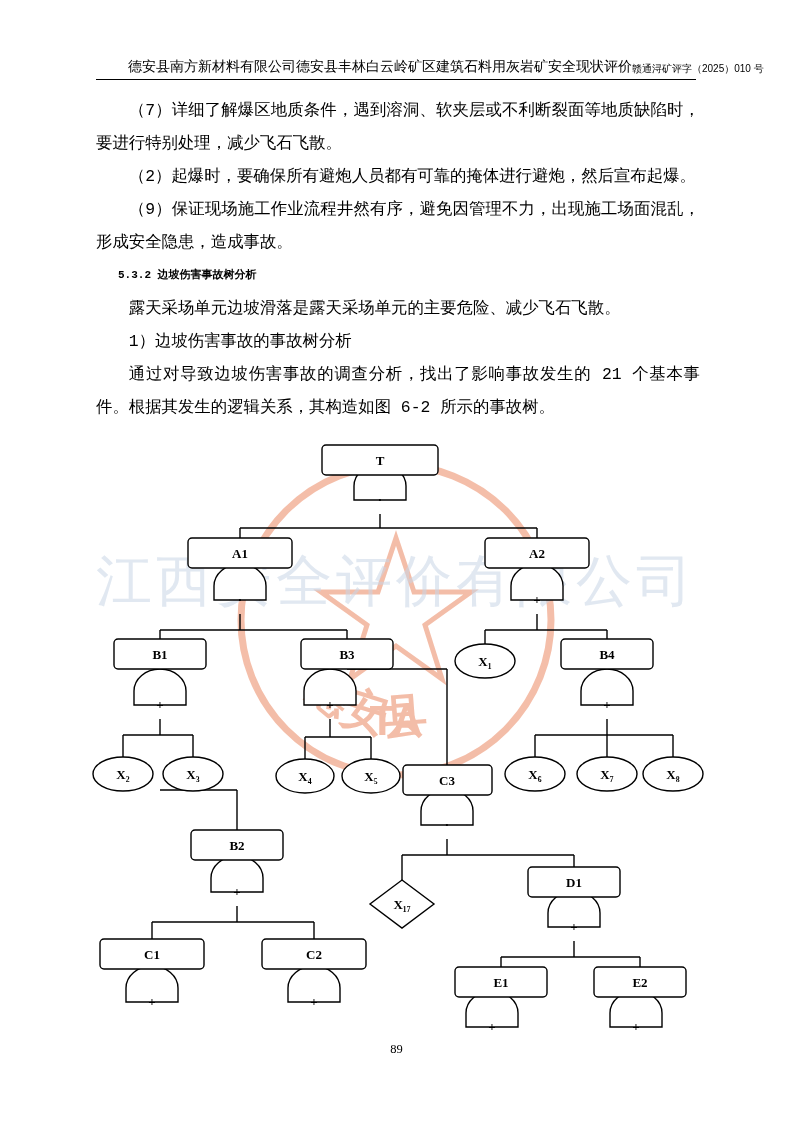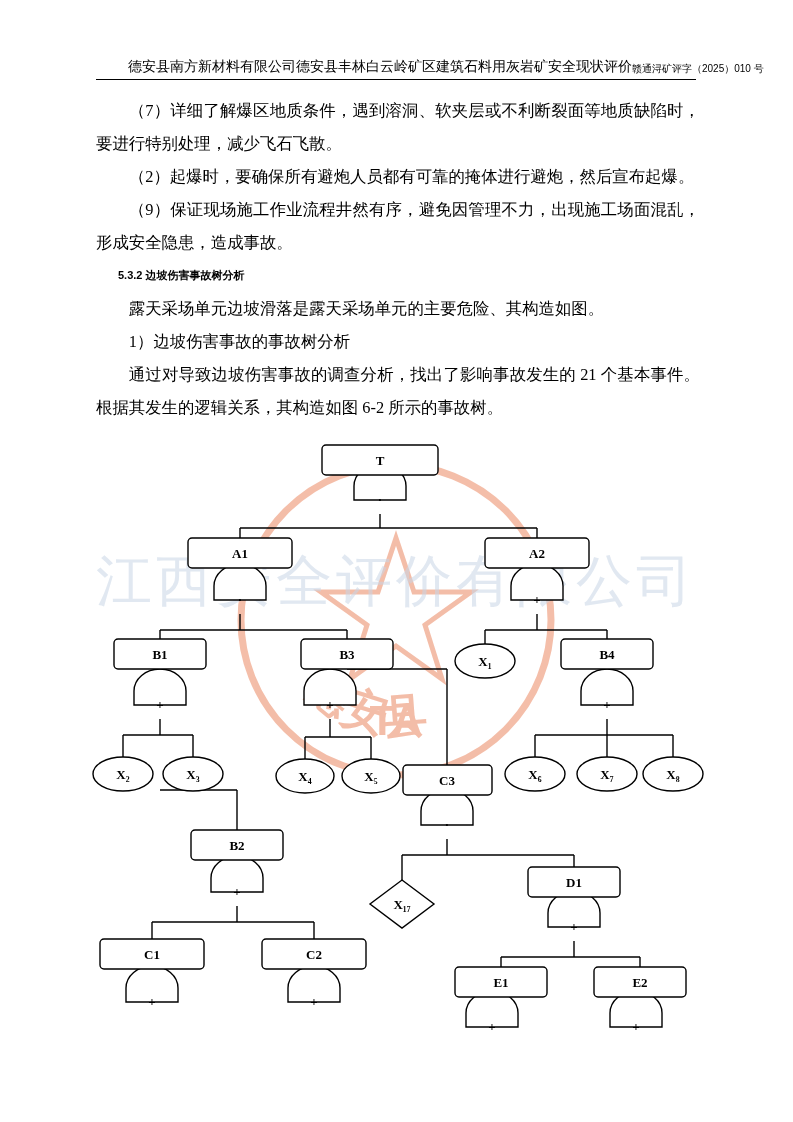--- a/index.html
+++ b/index.html
@@ -61,20 +61,21 @@
     left: 96px;
     top: 94px;
     width: 604px;
     font-size: 16.4px;
     line-height: 33px;
     text-align: justify;
   }
   .body-text p {
     margin: 0;
     text-indent: 2em;
+    font-family: Liberation Mono, monospace;
   }
   .heading {
     font-family: "Liberation Sans", sans-serif;
     font-weight: bold;
     font-size: 11px;
     margin: 0;
     text-indent: 0;
     line-height: 33px;
   }
 
@@ -131,21 +132,21 @@
     <span class="header-left">德安县南方新材料有限公司德安县丰林白云岭矿区建筑石料用灰岩矿安全现状评价</span>
     <span class="header-right">赣通浔矿评字（2025）010 号</span>
   </div>
   <div class="header-rule"></div>
 
   <div class="body-text">
     <p>（7）详细了解爆区地质条件，遇到溶洞、软夹层或不利断裂面等地质缺陷时，要进行特别处理，减少飞石飞散。</p>
     <p>（2）起爆时，要确保所有避炮人员都有可靠的掩体进行避炮，然后宣布起爆。</p>
     <p>（9）保证现场施工作业流程井然有序，避免因管理不力，出现施工场面混乱，形成安全隐患，造成事故。</p>
     <p class="heading">5.3.2 边坡伤害事故树分析</p>
-    <p>露天采场单元边坡滑落是露天采场单元的主要危险、其构造如图。</p>
+    <p>露天采场单元边坡滑落是露天采场单元的主要危险、减少飞石飞散。</p>
     <p>1）边坡伤害事故的事故树分析</p>
     <p>通过对导致边坡伤害事故的调查分析，找出了影响事故发生的 21 个基本事件。根据其发生的逻辑关系，其构造如图 6-2 所示的事故树。</p>
   </div>
 
   <svg class="watermark" viewBox="0 0 793 1122">
     <g opacity="0.75">
 
       <circle cx="396" cy="620" r="155" fill="none" stroke="#f0a88c" stroke-width="7"></circle>
 
       <polygon points="396,538 414,592 471,592 425,625 442,679 396,646 350,679 367,625 321,592 378,592" fill="none" stroke="#f0a88c" stroke-width="5"></polygon>
@@ -407,14 +408,17 @@
         </g>
 
         <g>
           <rect x="594" y="537" width="92" height="30" rx="4" fill="#ffffff" stroke="#000" stroke-width="1.4"></rect>
           <text class="node-label" x="640" y="557" text-anchor="middle">E2</text>
         </g>
       </g>
     </svg>
   </div>
 
+  <div class="footer">
+    <span>89</span>
+  </div>
 
 </div>
 
 </body></html>

